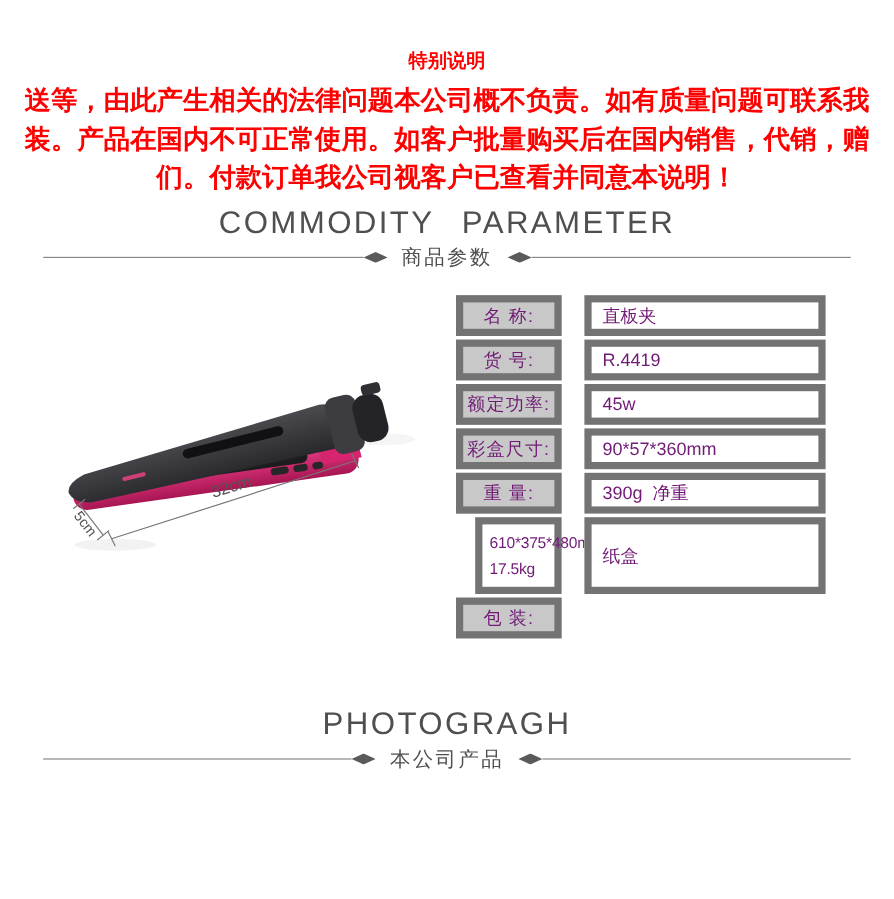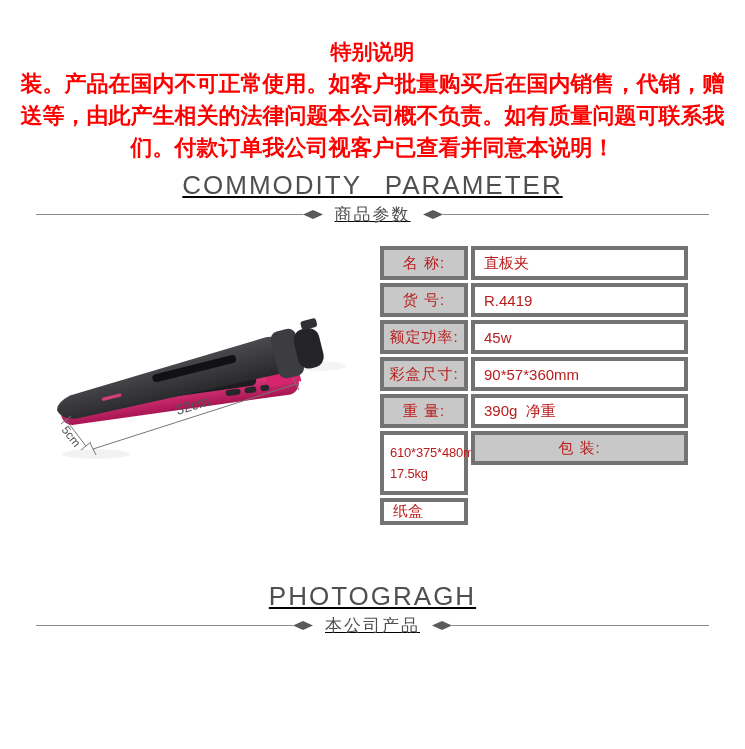--- a/index.html
+++ b/index.html
@@ -11,25 +11,25 @@
   }
   .page { width: 745px; height: 749px; position: relative; }
 
   
   .notice {
     margin-top: 36px;
     text-align: center;
     color: #fe0000;
     font-weight: bold;
   }
-  .notice-title { font-size: 21px; line-height: 32px; }
+  .notice-title { font-size: 16px; line-height: 32px; }
   .notice-line  { font-size: 22px; line-height: 32px; white-space: nowrap; }
 
   
-  .section-header { text-align: center; text-decoration: underline; }
+  .section-header { text-align: center; }
   .sh-en {
     font-size: 26px;
     font-weight: 300;
     color: #4f4f4f;
     letter-spacing: 2px;
     word-spacing: 14px;
     line-height: 1;
   }
   .sh-divider {
     display: flex;
@@ -59,50 +59,51 @@
     flex: 0 0 auto;
     width: 308px;
     margin-right: 57px;
     display: grid;
     grid-template-columns: 88px 217px;
     gap: 3px;
     align-content: start;
   }
   .cell {
     box-sizing: border-box;
-    border: 4px solid #737373;
+    border: 6px solid #737373;
     display: flex;
     align-items: center;
-    color: #b91c1c;
+    color: #701a75;
   }
   .cell.label {
     background: #c8c8c8;
     justify-content: center;
     font-size: 15px;
     height: 34px;
     letter-spacing: 1px;
   }
   .cell.value {
     background: #ffffff;
     padding-left: 9px;
     font-size: 15px;
     white-space: pre;
+    margin-left: 16px;
   }
   .cell.tall { height: 64px; }
   .cell.value.packed { font-size: 13px; line-height: 21px; letter-spacing: -0.2px; padding-left: 6px; }
 </style>
 </head>
 <body>
 
 <div class="page">
 
   <section class="notice">
     <div class="notice-title">特别说明</div>
+    <div class="notice-line">送等，由此产生相关的法律问题本公司概不负责。如有质量问题可联系我</div>
     <div class="notice-line">装。产品在国内不可正常使用。如客户批量购买后在国内销售，代销，赠</div>
-    <div class="notice-line">送等，由此产生相关的法律问题本公司概不负责。如有质量问题可联系我</div>
     <div class="notice-line">们。付款订单我公司视客户已查看并同意本说明！</div>
   </section>
 
   <section class="section-header param-header">
     <div class="sh-en">COMMODITY PARAMETER</div>
     <div class="sh-divider">
       <span class="dline"></span>
       <svg class="diamond" width="20" height="9" viewBox="0 0 20 9">
           <polygon points="0,4.5 10,0 20,4.5 10,9" fill="#5a5a5a"></polygon>
         </svg>
@@ -184,22 +185,22 @@
 
       <div class="cell label">彩盒尺寸:</div>
       <div class="cell value">90*57*360mm</div>
 
       <div class="cell label">重 量:</div>
       <div class="cell value">390g  净重</div>
 
       <div class="cell value tall packed">610*375*480mm  0.109m³  40pcs/cnt
 17.5kg</div>
 
+      <div class="cell value">纸盒</div>
       <div class="cell label">包 装:</div>
-      <div class="cell value">纸盒</div>
     </div>
   </section>
 
   <section class="section-header photo-header">
     <div class="sh-en">PHOTOGRAGH</div>
     <div class="sh-divider">
       <span class="dline"></span>
       <svg class="diamond" width="20" height="9" viewBox="0 0 20 9">
           <polygon points="0,4.5 10,0 20,4.5 10,9" fill="#5a5a5a"></polygon>
         </svg>

